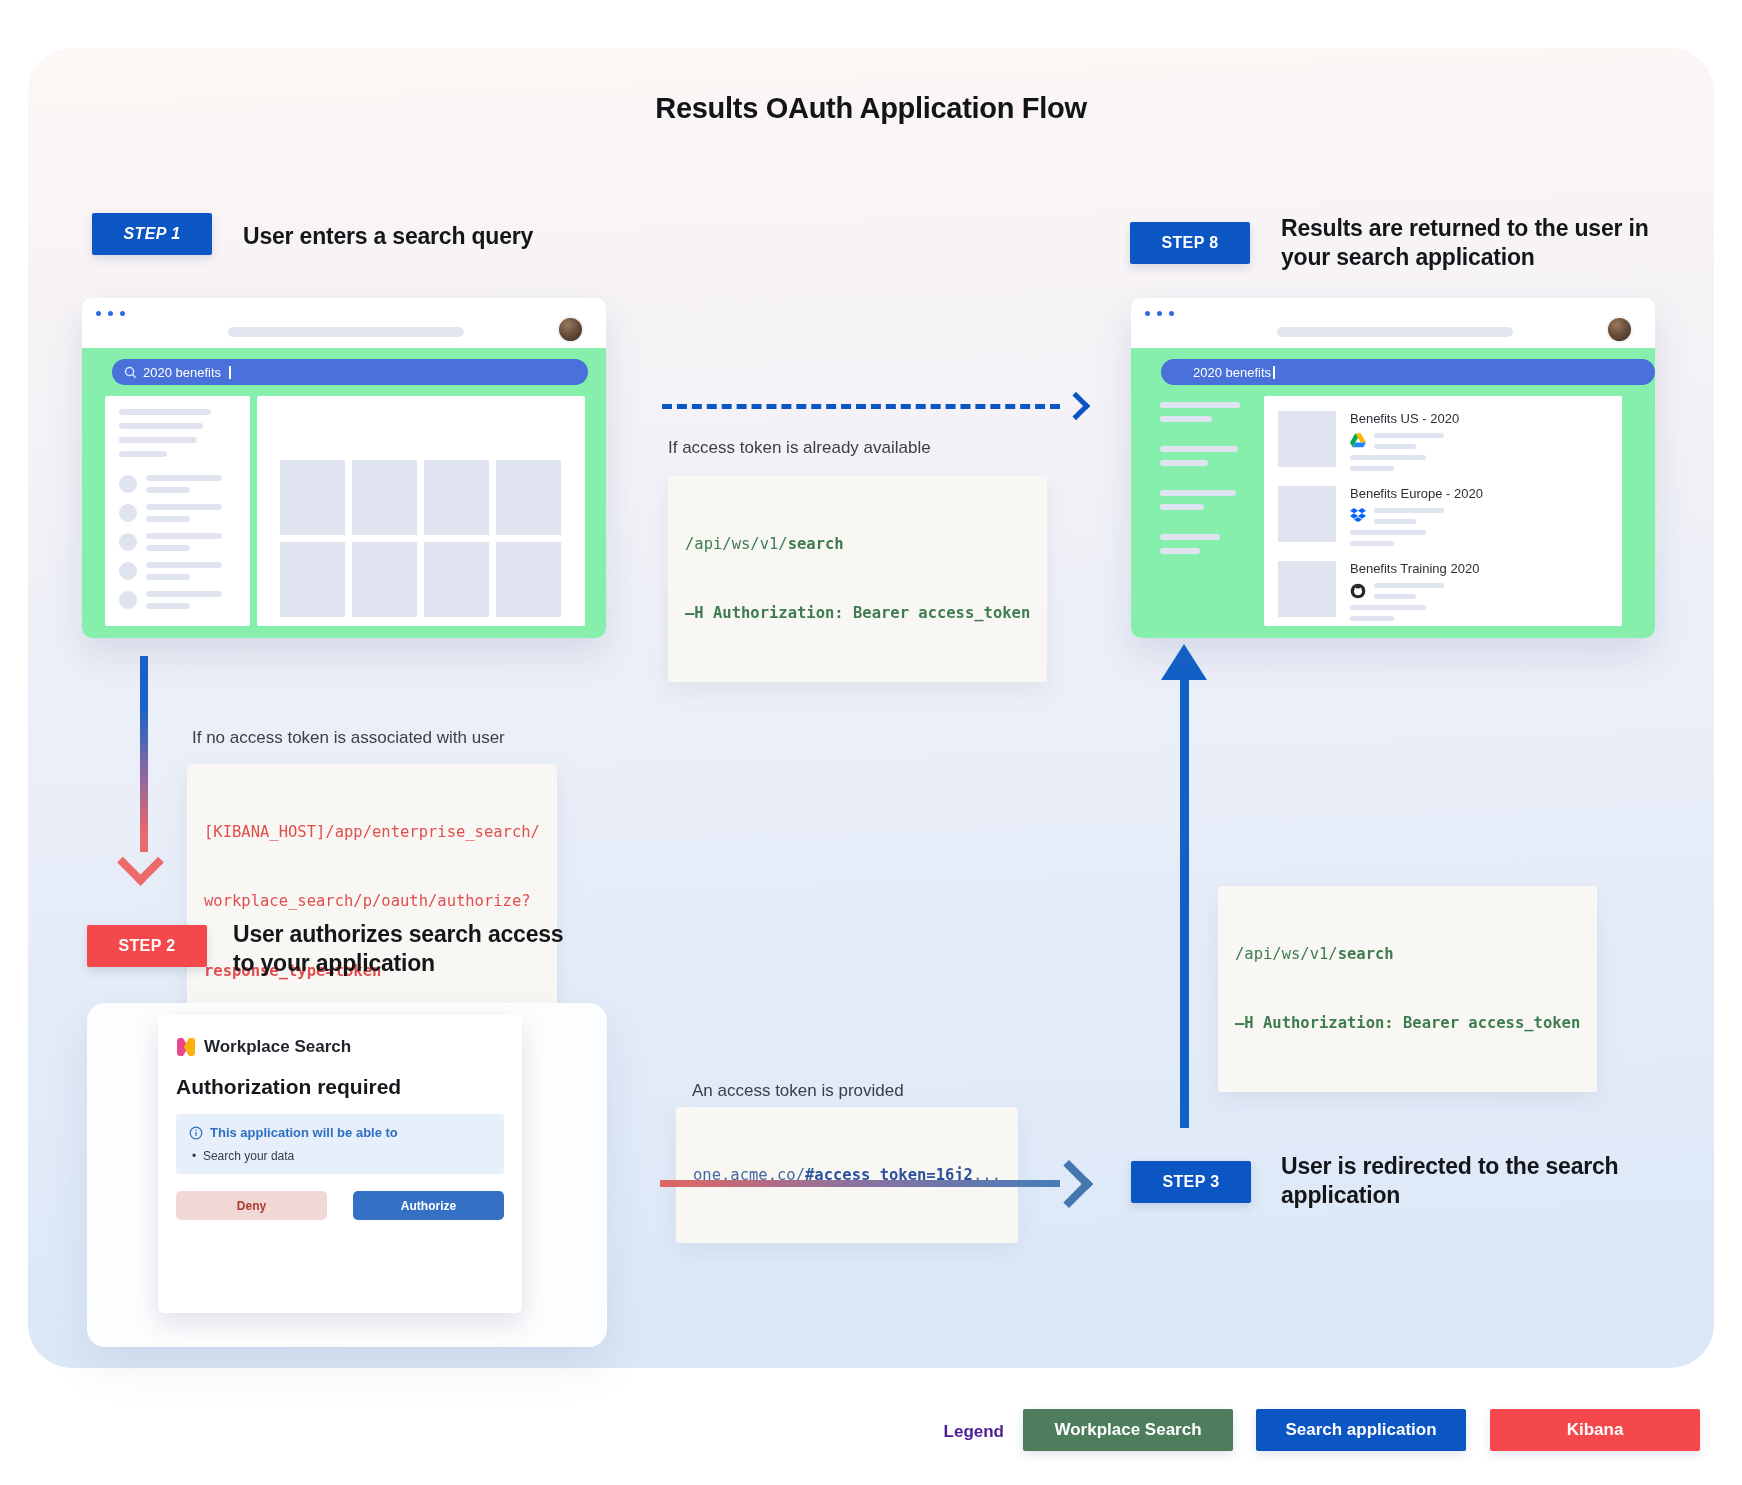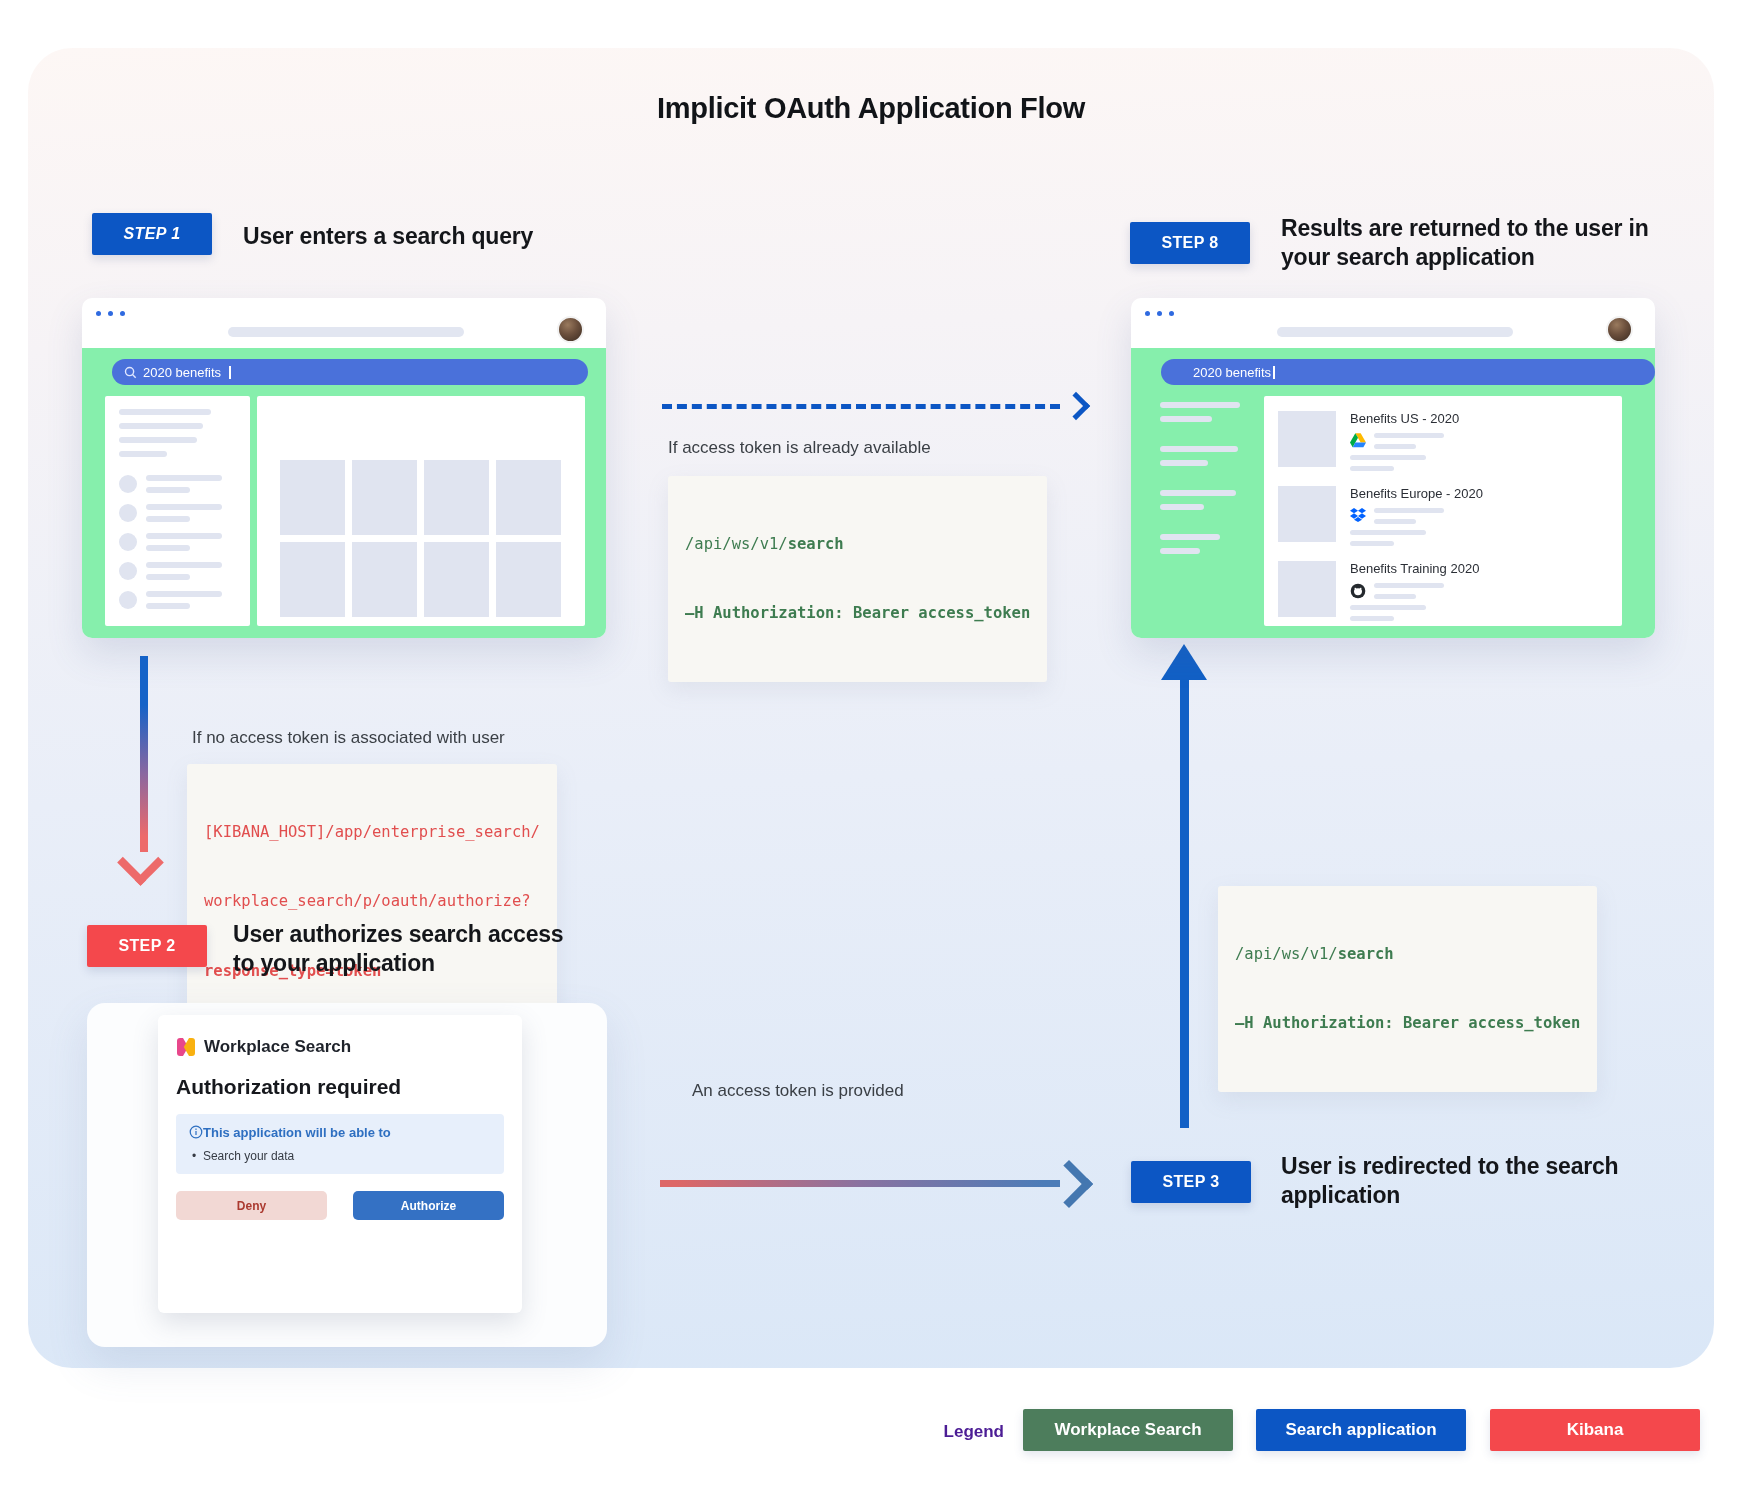--- a/index.html
+++ b/index.html
@@ -48,40 +48,40 @@
   
   .card2{position:absolute;left:87px;top:1003px;width:520px;height:344px;border-radius:18px;background:#fcfdfe;
          box-shadow:0 18px 42px rgba(100,120,160,.14);}
   .dialog{position:absolute;left:158px;top:1015px;width:364px;height:298px;background:#fff;border-radius:6px;
           box-shadow:0 10px 26px rgba(90,100,130,.18);box-sizing:border-box;padding:22px 18px 16px;}
   .brandrow{display:flex;align-items:center;gap:8px;}
   .brand{font-size:17px;font-weight:700;color:#1f232b;}
   .dheading{font-size:21px;font-weight:700;color:#16181d;margin-top:18px;}
   .dbody{font-size:12px;color:#38404a;line-height:1.65;margin-top:13px;}
   .infobox{margin-top:15px;background:#e7effb;border-radius:4px;padding:11px 13px;}
-  .inforow{display:flex;align-items:flex-start;font-size:13px;font-weight:700;color:#2e6fc1;}
+  .inforow{display:flex;align-items:center;gap:7px;font-size:13px;font-weight:700;color:#2e6fc1;}
   .infobullet{font-size:12px;color:#363b44;margin-top:9px;padding-left:3px;}
   .btnrow{display:flex;gap:26px;margin-top:17px;}
   .btn{flex:1;height:29px;border-radius:5px;display:flex;align-items:center;justify-content:center;
        font-size:12px;font-weight:700;cursor:pointer;}
   .btn-deny{background:#f2d8d4;color:#ab3a30;}
   .btn-auth{background:#3471c4;color:#fff;}
   
   .legend-label{position:absolute;left:930px;top:1422px;width:74px;text-align:right;font-size:17px;font-weight:700;color:#4c1d95;}
   .lbadge{position:absolute;top:1409px;width:210px;height:42px;border-radius:2px;display:flex;align-items:center;
           justify-content:center;color:#fff;font-size:17px;font-weight:700;box-shadow:0 4px 10px rgba(70,90,140,.15);}
 </style>
 </head>
 <body>
 
 <div class="canvas">
 
   <div class="bg-panel"></div>
 
-  <h1 class="title">Implicit OAuth Application Flow</h1>
+  <h1 class="title">Results OAuth Application Flow</h1>
 
   <div class="badge" style="left: 92px; top: 213px; background: rgb(12, 86, 196); font-style: italic;">STEP 1</div>
   <div class="step-label" style="left:243px;top:222px;width:430px">User enters a search query</div>
 
   <div class="browser" style="left:82px;top:298px">
     <div class="chrome">
       <div class="dots">
           <i></i>
           <i></i>
           <i></i>
@@ -199,20 +199,23 @@
       </div>
       <div class="infobullet">•&nbsp;&nbsp;<span>Search your data</span></div>
     </div>
     <div class="btnrow">
       <div class="btn btn-deny">Deny</div>
       <div class="btn btn-auth">Authorize</div>
     </div>
   </div>
 
   <div class="note" style="left:692px;top:1080px">An access token is provided</div>
+  <div class="code" style="left: 676px; top: 1107px; color: rgb(68, 103, 159);">
+    <div><span>one.acme.co/</span><span class="b" style="color: rgb(45, 80, 156);">#access_token=16j2</span><span>...</span></div>
+  </div>
   <div>
     <div style="position:absolute;left:660px;top:1180px;width:400px;height:7px;background:linear-gradient(90deg,#dd6767 4%,#8a72a0 50%,#4c7cb8 96%)"></div>
     <div class="chev" style="left:1052px;top:1167px;width:26px;height:26px;border-top:8px solid #4477b0;border-right:8px solid #4477b0;transform:rotate(45deg)"></div>
   </div>
 
   <div class="badge" style="left: 1131px; top: 1161px; background: rgb(12, 86, 196);">STEP 3</div>
   <div class="step-label" style="left:1281px;top:1152px;width:370px">User is redirected to the search application</div>
 
   <div>
     <div style="position:absolute;left:1161px;top:644px;width:0;height:0;border-left:23px solid transparent;border-right:23px solid transparent;border-bottom:36px solid #1160c6"></div>

